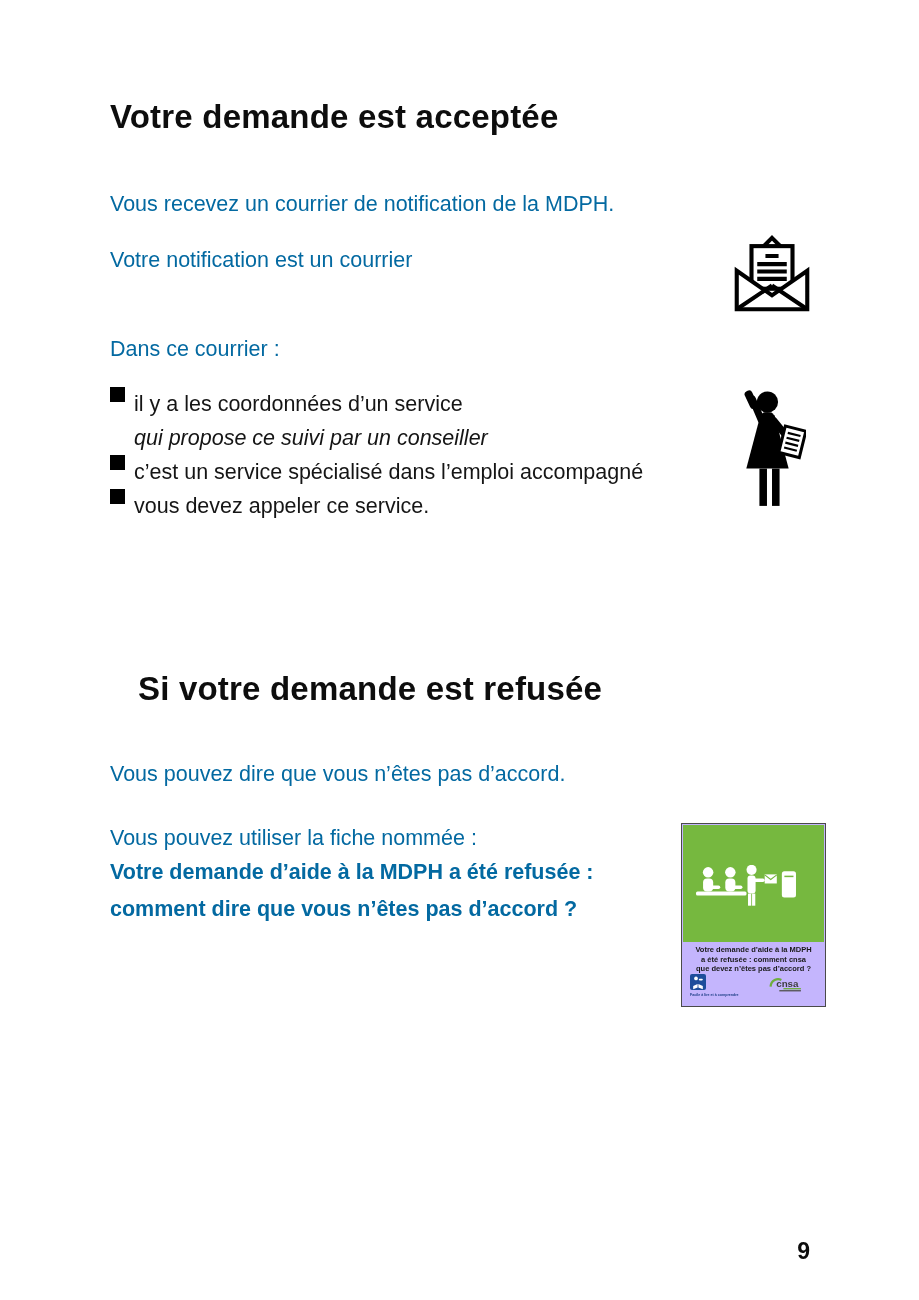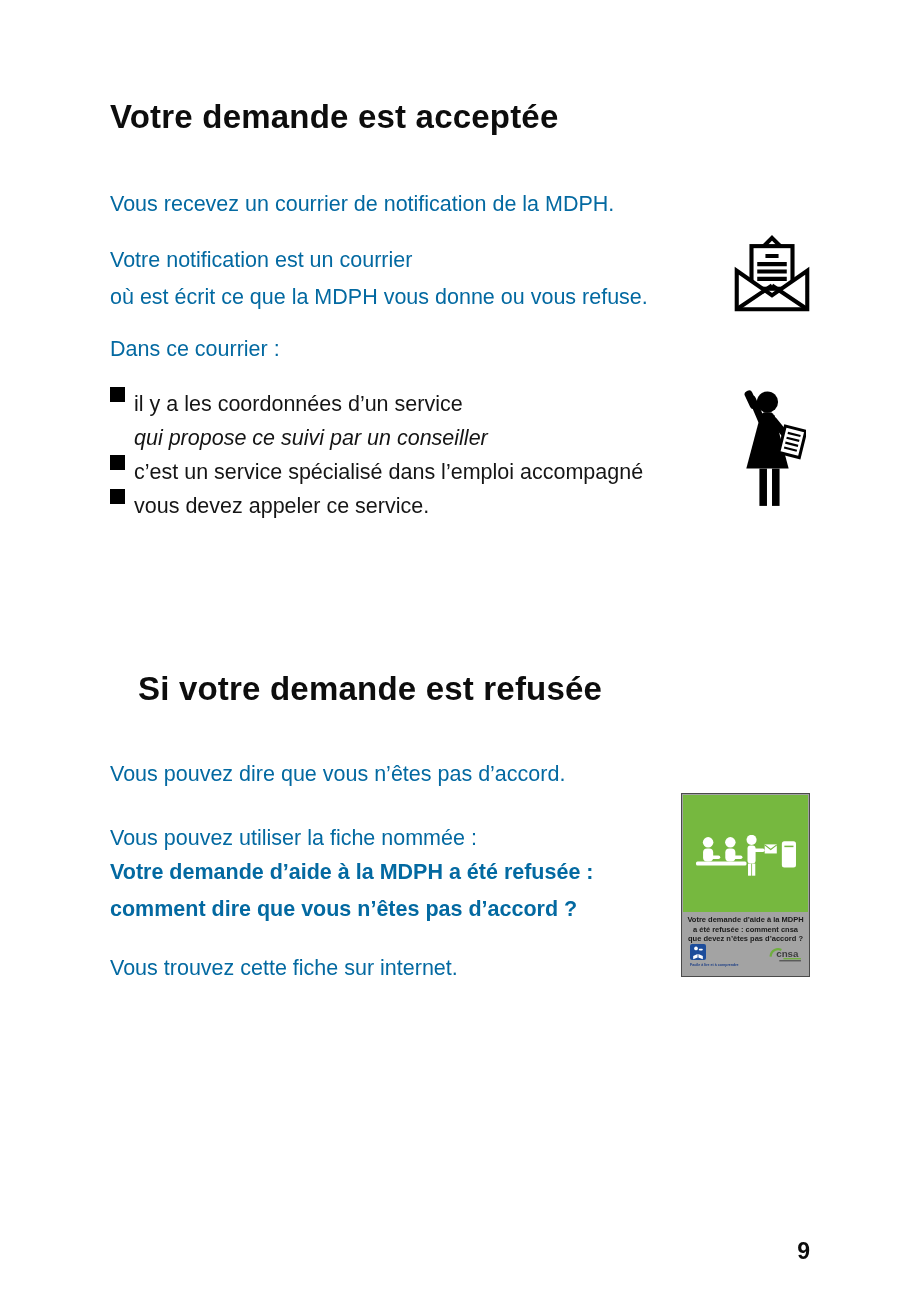--- a/index.html
+++ b/index.html
@@ -29,23 +29,23 @@
   }
   .bullet-row { display:flex; }
   .bullet-row.indent { padding-left:24px;font-style:italic; }
   .sq {
     width:15px; height:15px; background:#000;
     display:inline-block; margin-right:9px; flex:0 0 auto;
   }
   .icon-abs { position:absolute; }
   
   .fiche-card {
-    position:absolute; left:681px; top:793px;
-    width:129px; height:184px;
-    background:#a3a3a3; border:1px solid #4a4a4a;
+    position:absolute; left:681px; top:823px;
+    width:145px; height:184px;
+    background:#c4b5fd; border:1px solid #4a4a4a;
   }
   .fiche-green {
     position:absolute; left:1px; top:1px; right:1px; height:117px;
   }
   .fiche-picto { position:absolute; left:13px; top:40px; }
   .fiche-title {
     position:absolute; left:0; right:0; top:121px;
     text-align:center; font-size:7.5px; line-height:9.5px;
     font-weight:bold; color:#1a1a1a;
   }
@@ -65,21 +65,20 @@
 <body>
 
 <div class="page">
 
   <div class="h1" style="top:97px;">Votre demande est acceptée</div>
 
   <div class="para" style="top:186px;">Vous recevez un courrier de notification de la MDPH.</div>
 
   <div class="para" style="top:242px;">
     <div>Votre notification est un courrier</div>
-    <div>où est écrit ce que la MDPH vous donne ou vous refuse.</div>
   </div>
 
   <div class="icon-abs" style="left:731px; top:232px;">
     <svg width="82" height="84" viewBox="0 0 100 100">
       <polygon points="50,6 63,19 50,32 37,19" fill="#fff" stroke="#000" stroke-width="5"></polygon>
       <rect x="25" y="16" width="50" height="52" fill="#fff" stroke="#000" stroke-width="5"></rect>
       <path d="M42,28 H58 M32,38 H68 M32,47 H68 M32,56 H68" stroke="#000" stroke-width="5" fill="none"></path>
       <path d="M7,46 L50,76 L93,46 L93,93 L7,93 Z" fill="#fff" stroke="#000" stroke-width="5" stroke-linejoin="miter"></path>
       <path d="M7,93 L50,64 M93,93 L50,64" stroke="#000" stroke-width="5" fill="none"></path>
     </svg>
@@ -128,21 +127,20 @@
 
   <div class="para" style="top:756px;">Vous pouvez dire que vous n’êtes pas d’accord.</div>
 
   <div class="para" style="top:820px;">Vous pouvez utiliser la fiche nommée :</div>
 
   <div class="para bold" style="top:854px;">
     <div>Votre demande d’aide à la MDPH a été refusée :</div>
     <div>comment dire que vous n’êtes pas d’accord ?</div>
   </div>
 
-  <div class="para" style="top:950px;">Vous trouvez cette fiche sur internet.</div>
 
   <div class="fiche-card">
     <div class="fiche-green" id="fiche-green" style="background: rgb(118, 184, 63);">
       <div class="fiche-picto">
         <svg width="101" height="43" viewBox="0 0 100 42">
           <circle cx="12" cy="7" r="5.2" fill="#fff"></circle>
           <rect x="7" y="13" width="10" height="13" rx="4" fill="#fff"></rect>
           <rect x="12" y="20" width="12" height="3.5" rx="1.7" fill="#fff"></rect>
           <circle cx="34" cy="7" r="5.2" fill="#fff"></circle>
           <rect x="29" y="13" width="10" height="13" rx="4" fill="#fff"></rect>

